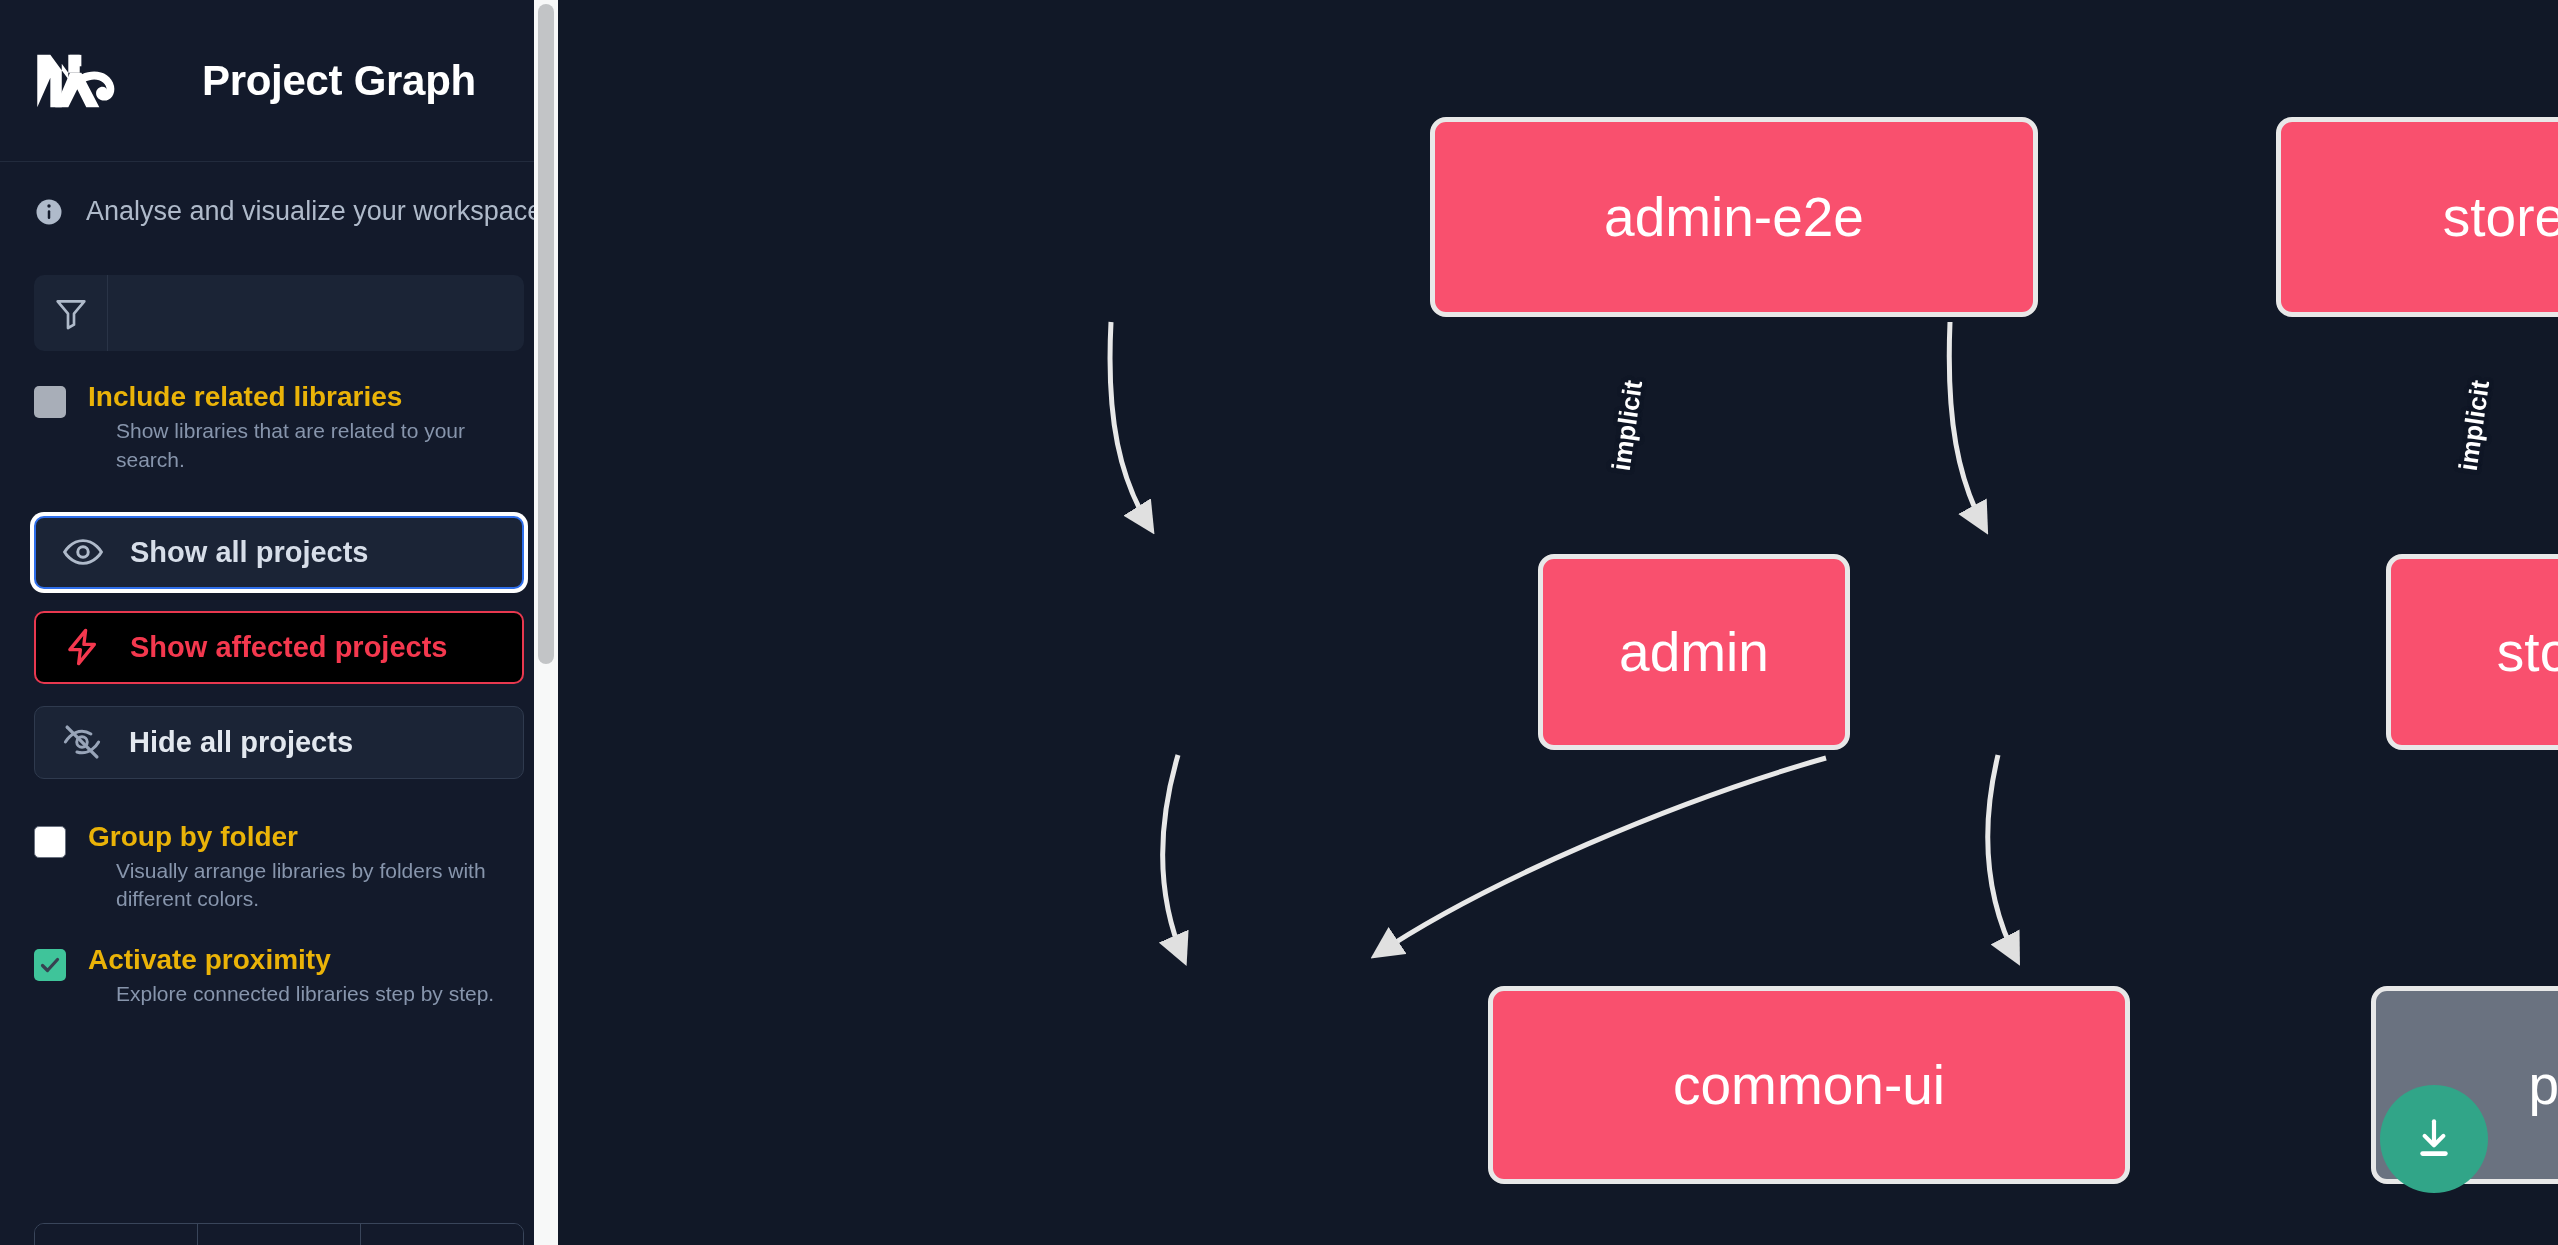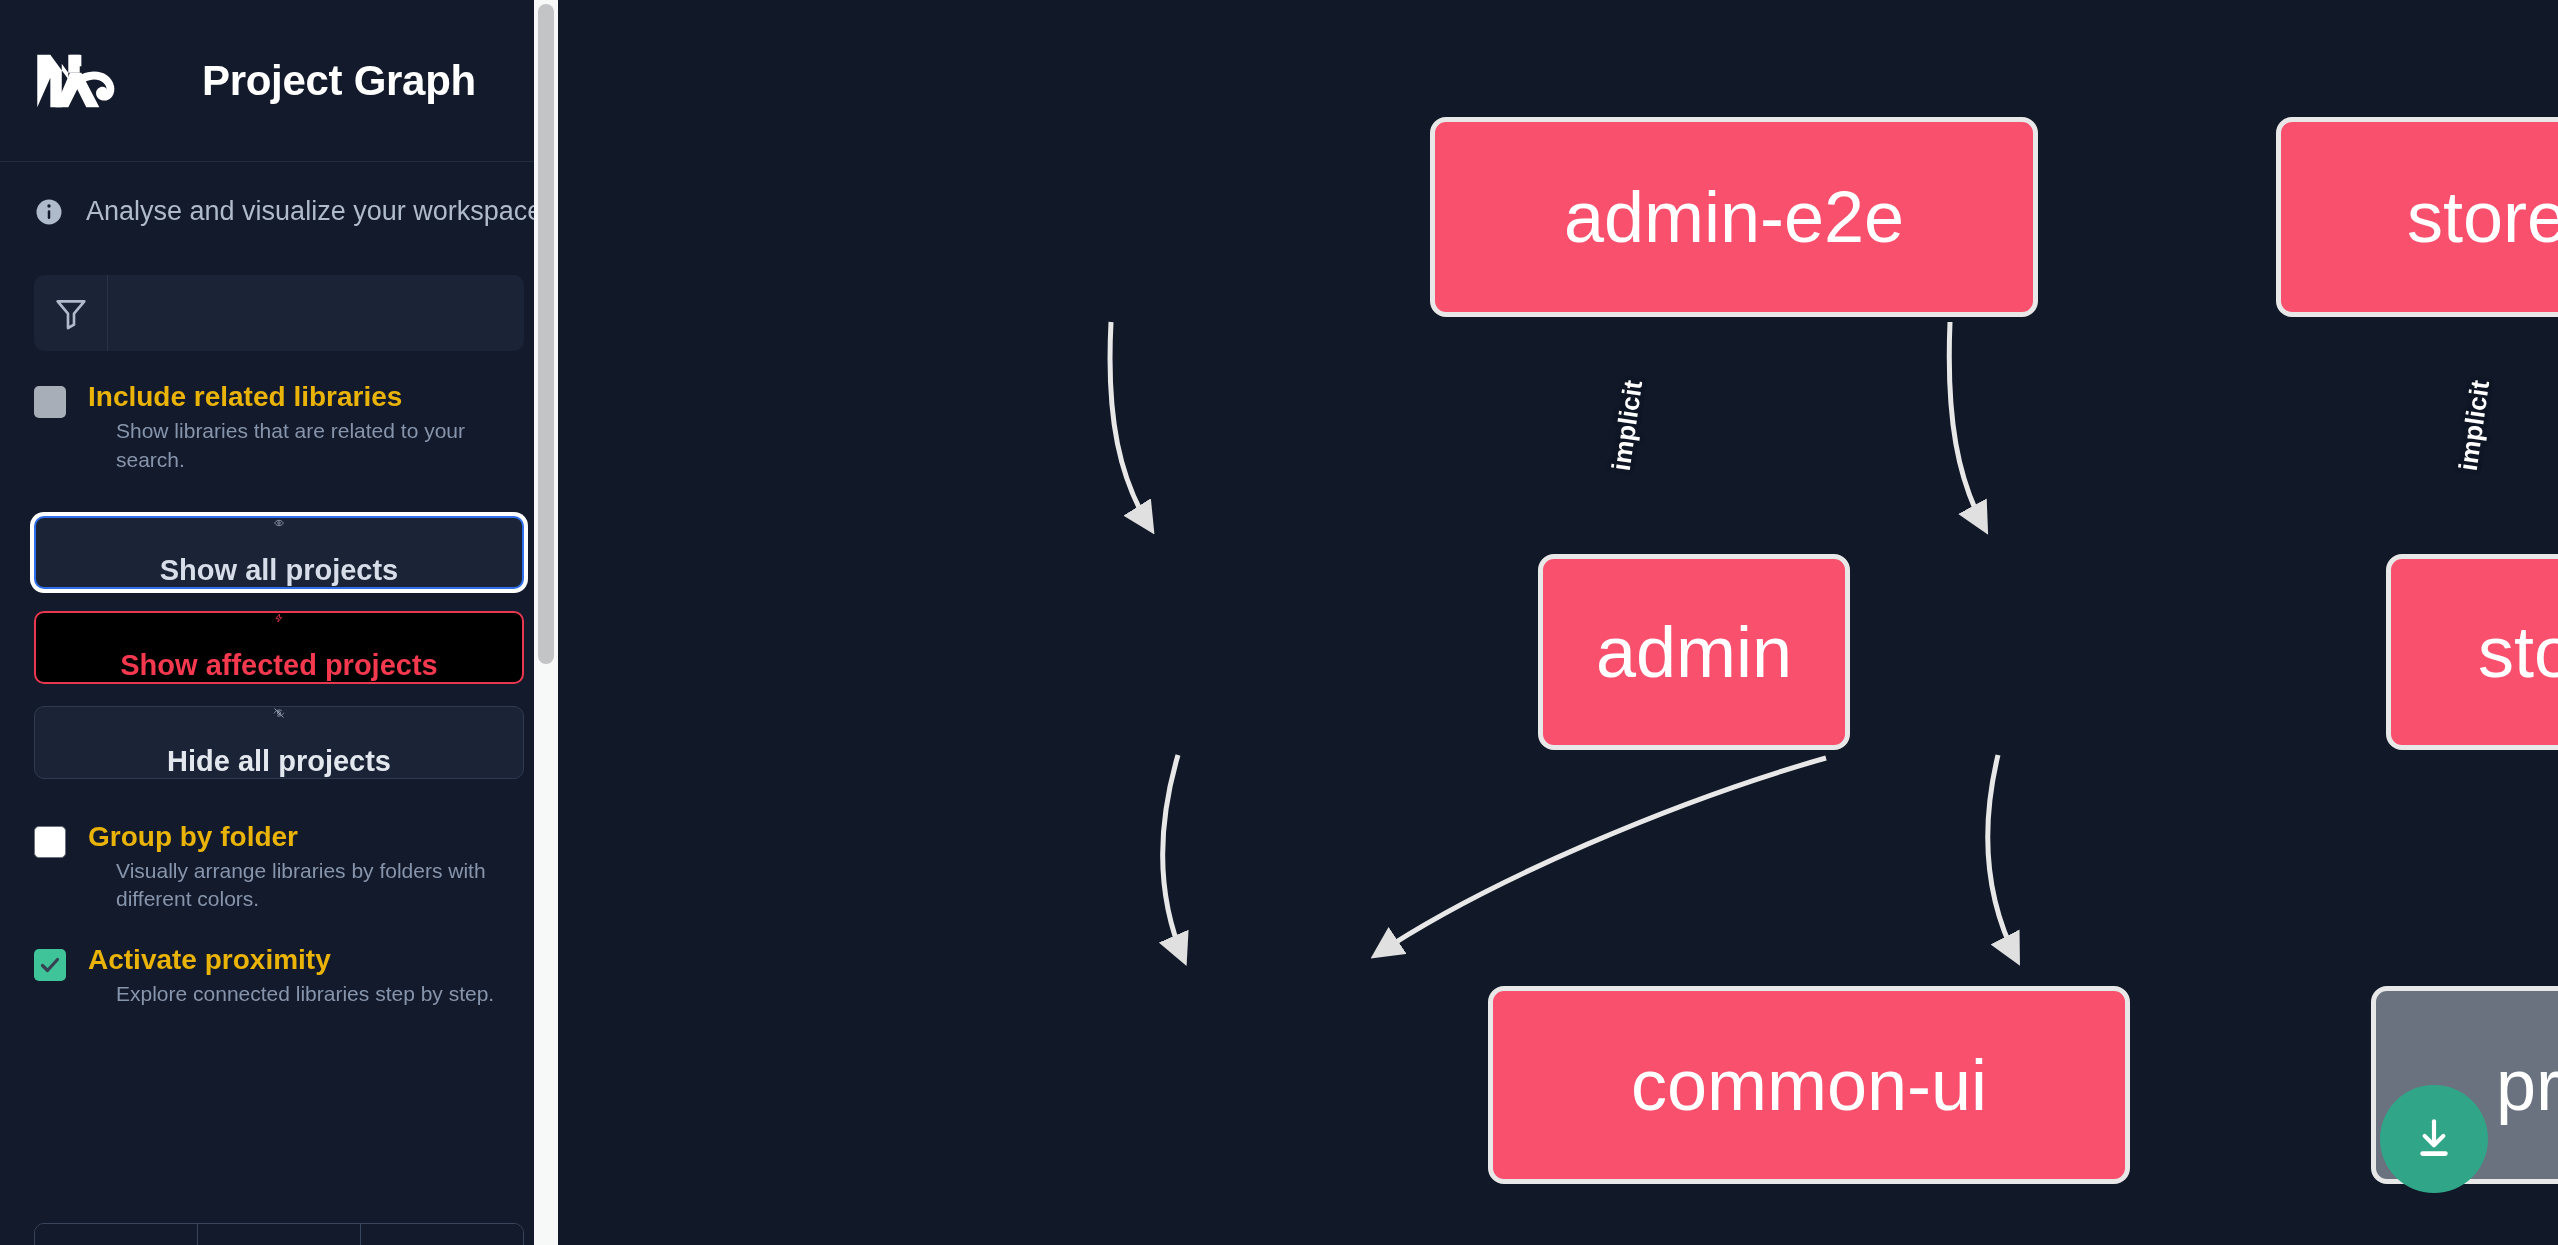--- a/index.html
+++ b/index.html
@@ -126,21 +126,20 @@
   .gbtn {
     height: 73px;
     border-radius: 10px;
     display: flex;
     align-items: center;
     padding: 0 26px;
     gap: 26px;
     cursor: pointer;
     background: #1B2436;
     border: 1px solid #2F3A4E;
-    flex-direction: column;
   }
   .gbtn .gbtn-label {
     font-size: 29px;
     font-weight: bold;
     white-space: nowrap;
   }
   .gbtn-primary {
     border: 2px solid #2F6FEB;
     box-shadow: 0 0 0 4px #FFFFFF;
   }
@@ -200,21 +199,21 @@
     display: flex;
     align-items: center;
     justify-content: center;
     border-radius: 16px;
     border: 5px solid #E8E8E8;
     color: #FFFFFF;
     cursor: pointer;
     box-sizing: border-box;
   }
   .node-label {
-    font-size: 72px;
+    font-size: 55px;
     line-height: 1;
     white-space: nowrap;
     font-weight: normal;
   }
   .node-pink { background: #F9506E; }
   .node-gray { background: #6A7280; }
 
   .edge-label {
     position: absolute;
     color: #FFFFFF;

